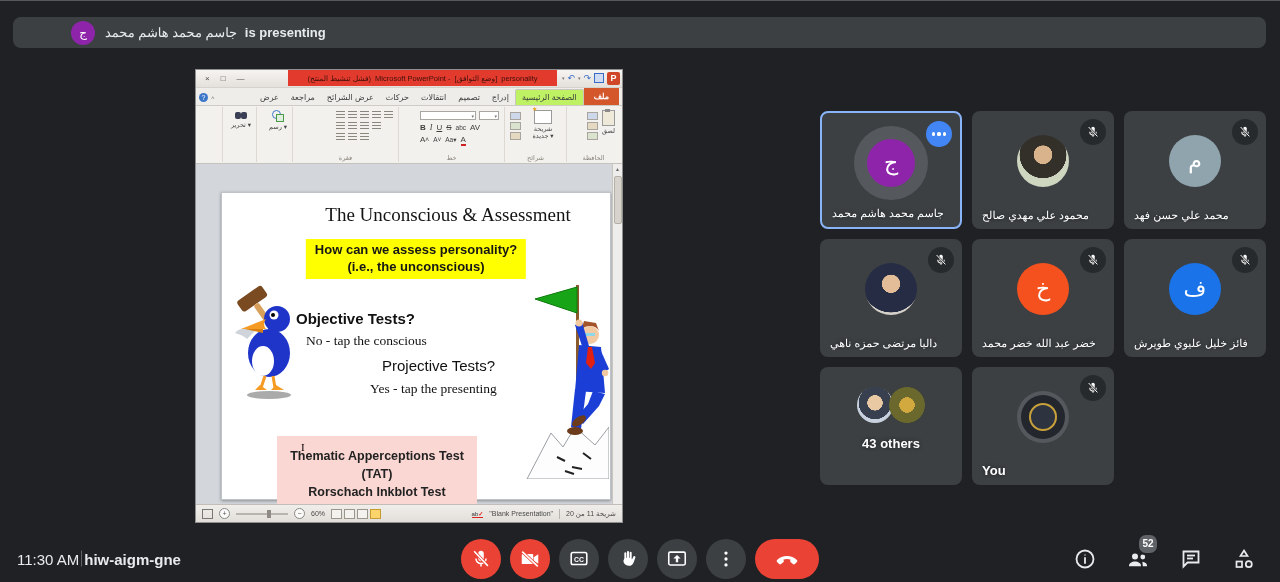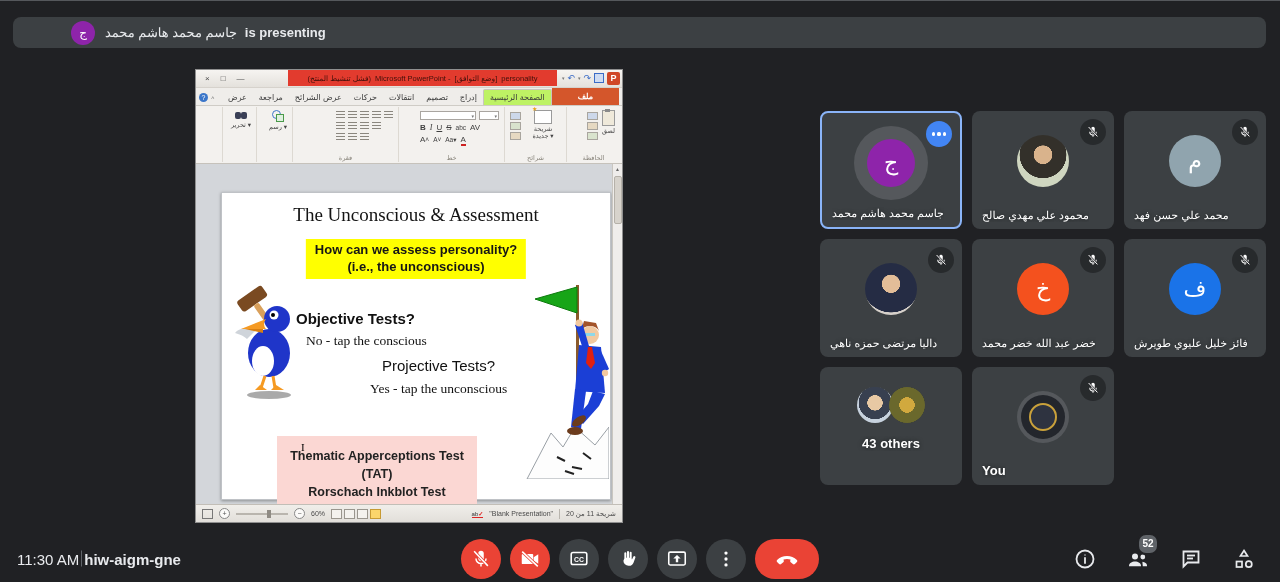--- a/index.html
+++ b/index.html
@@ -25,21 +25,21 @@
   .qat{position:absolute;right:2px;top:1px;height:14px;display:flex;align-items:center;gap:3px;}
   .qat .g{font-size:9px;color:#3b6cc7;line-height:1;}
   .qat .drop{font-size:5px;color:#777;}
   .qat .save{width:8px;height:8px;background:#cfdcf2;border:1px solid #3b6cc7;}
   .ppicon{width:13px;height:13px;background:#d04727;border-radius:2px;color:#fff;font-size:9px;font-weight:700;
        display:flex;align-items:center;justify-content:center;}
 
   .ppt-tabs{height:17px;background:#efedea;border-bottom:1px solid #cfccc6;display:flex;flex-direction:row-reverse;
        align-items:flex-end;padding:0 3px;flex:none;}
   .ptab{font-size:8px;color:#3c3c3c;padding:3px 6px;white-space:nowrap;}
-  .ptab.file{background:#d4562b;color:#fff;font-weight:700;padding:3px 26px;align-self:stretch;display:flex;align-items:center;}
+  .ptab.file{background:#d4562b;color:#fff;font-weight:700;padding:3px 10px;align-self:stretch;display:flex;align-items:center;}
   .ptab.sel{background:#bef264;border:1px solid #c9c5bf;border-bottom:none;border-radius:2px 2px 0 0;}
   .tab-spacer{flex:1;}
   .help-dot{width:9px;height:9px;border-radius:50%;background:#3b76c9;color:#fff;font-size:7px;display:flex;
        align-items:center;justify-content:center;margin:0 3px 3px 0;}
   .rib-caret{font-size:6px;color:#777;margin:0 2px 4px 0;}
 
   .ppt-ribbon{height:58px;background:#f3f1ee;border-bottom:1px solid #c6c2bb;display:flex;flex-direction:row-reverse;
        padding:1px 2px;flex:none;box-sizing:border-box;}
   .rgroup{position:relative;border-left:1px solid #ddd9d2;padding:3px 5px 10px;display:flex;flex-direction:row-reverse;
        align-items:flex-start;gap:4px;box-sizing:border-box;}
@@ -67,21 +67,21 @@
   .icn-find:before{left:0}.icn-find:after{right:0}
 
   .ppt-canvas{position:relative;flex:1;background:#d3d6da;overflow:hidden;}
   .vscroll{position:absolute;right:0;top:0;bottom:0;width:9px;background:#efedeb;border-left:1px solid #c9c6c0;}
   .vscroll .arr{display:block;text-align:center;font-size:5px;color:#666;padding-top:2px;}
   .vscroll .thumb{position:absolute;left:1px;top:12px;width:6px;height:46px;background:#d7d3cc;border:1px solid #b5b1a9;border-radius:2px;}
 
   .slide{position:absolute;left:25px;top:28px;width:388px;height:306px;background:#fff;border:1px solid #bfc2c6;
          box-shadow:0 1px 3px rgba(0,0,0,.35);}
   .sl-title{position:absolute;top:11px;left:0;width:100%;text-align:center;font-family:"Liberation Serif",serif;
-         font-size:19px;color:#141414;}
+         font-size:19px;color:#141414;padding-left:32px;}
   .sl-yellow{position:absolute;top:46px;left:50%;transform:translateX(-50%);background:#ffff00;padding:3px 9px;
          text-align:center;font-weight:700;font-size:13px;line-height:1.3;color:#161616;white-space:nowrap;}
   .sl-obj-h{position:absolute;left:74px;top:117px;font-weight:700;font-size:15px;color:#111;text-align:center;}
   .sl-obj-s{position:absolute;left:84px;top:140px;font-family:"Liberation Serif",serif;font-size:13.5px;color:#111;}
   .sl-proj-h{position:absolute;left:160px;top:164px;font-weight:400;font-size:15px;color:#111;}
   .sl-proj-s{position:absolute;left:148px;top:188px;font-family:"Liberation Serif",serif;font-size:13.5px;color:#111;}
   .sl-pink{position:absolute;left:55px;top:243px;width:200px;background:#fbd7d3;text-align:center;font-weight:700;
          font-size:12.5px;line-height:1.45;padding:11px 0;color:#222;}
   .bird{position:absolute;left:3px;top:86px;}
   .flagman{position:absolute;right:1px;top:88px;}
@@ -296,21 +296,21 @@
     <div class="ppt-canvas">
       <div class="slide">
         <div class="sl-title">The Unconscious &amp; Assessment</div>
         <div class="sl-yellow">
           <span>How can we assess personality?</span><br>
           <span>(i.e., the unconscious)</span>
         </div>
         <div class="sl-obj-h">Objective Tests?</div>
         <div class="sl-obj-s">No - tap the conscious</div>
         <div class="sl-proj-h">Projective Tests?</div>
-        <div class="sl-proj-s">Yes - tap the unconscious</div>
+        <div class="sl-proj-s">Yes - tap the presenting</div>
         <div class="sl-pink">
           <span>Thematic Apperceptions Test (TAT)</span><br>
           <span>Rorschach Inkblot Test</span>
         </div>
 
         <svg class="bird" width="84" height="122" viewBox="0 0 84 122">
           <g transform="rotate(-35 30 22)">
             <rect x="14" y="12" width="30" height="13" rx="3" fill="#7a4a21"></rect>
             <rect x="26" y="25" width="6" height="30" rx="2" fill="#d9a05b"></rect>
           </g>

